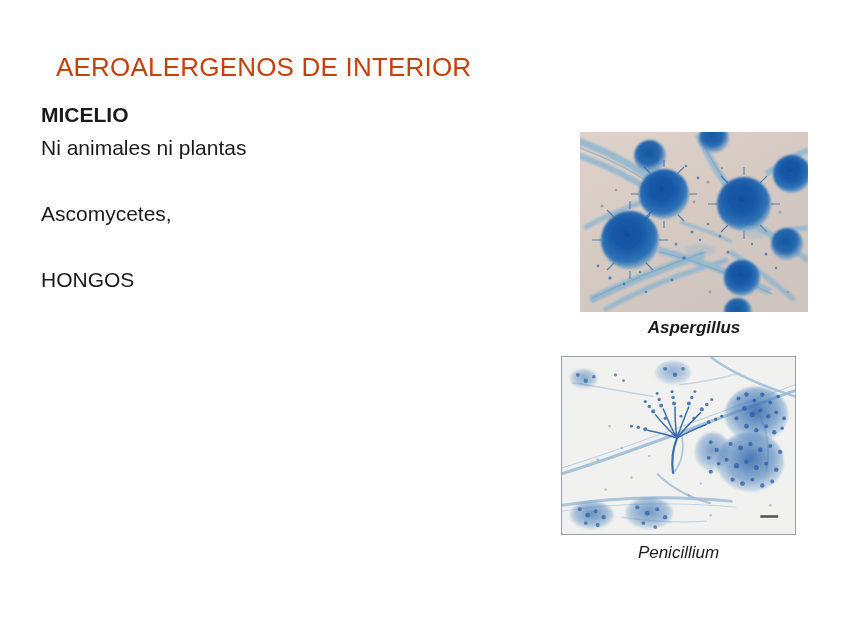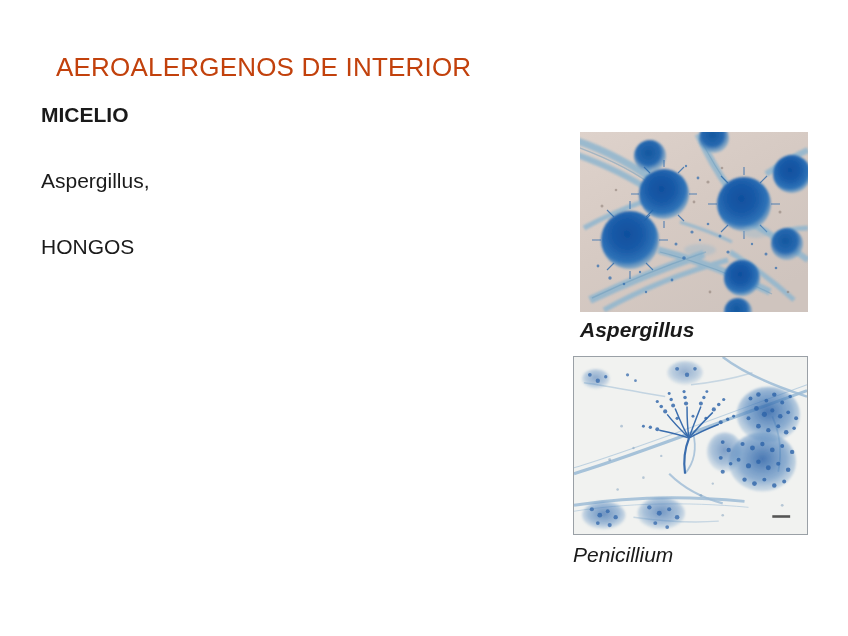--- a/index.html
+++ b/index.html
@@ -65,52 +65,53 @@
   }
   #fig-aspergillus {
     left: 540px;
     top: 116px;
   }
   #fig-aspergillus .fig-frame {
     width: 228px;
     height: 180px;
   }
   #fig-penicillium {
-    left: 533px;
+    left: 521px;
     top: 340px;
   }
   #fig-penicillium .fig-frame {
     width: 235px;
     height: 179px;
     border: 1px solid #9aa0a6;
   }
   .fig-caption {
     margin-top: 6px;
-    text-align: left;
-    font-size: 21px;
+    text-align: center;
+    font-size: 17px;
     font-style: italic;
     font-weight: bold;
     color: #1a1a1a;
   }
   #fig-penicillium .fig-caption {
     font-weight: normal;
     margin-top: 8px;
   }
 </style>
 </head>
 <body>
 
 <div id="slide">
 
   <div id="slide-title">AEROALERGENOS DE INTERIOR</div>
 
   <div id="body-text">
     <div class="text-line bold">MICELIO</div>
+    <div class="text-line">Ni animales ni plantas</div>
     <div class="text-line spacer"></div>
-    <div class="text-line">Aspergillus,</div>
+    <div class="text-line">Ascomycetes,</div>
     <div class="text-line spacer"></div>
     <div class="text-line">HONGOS</div>
     <div class="text-line spacer"></div>
   </div>
 
   <figure class="figure" id="fig-aspergillus">
     <svg class="fig-frame" viewBox="0 0 228 180" preserveAspectRatio="none">
       <defs>
         <radialGradient id="ahead" cx="45%" cy="40%" r="62%">
           <stop offset="0%" stop-color="#0f4f9e"></stop>

